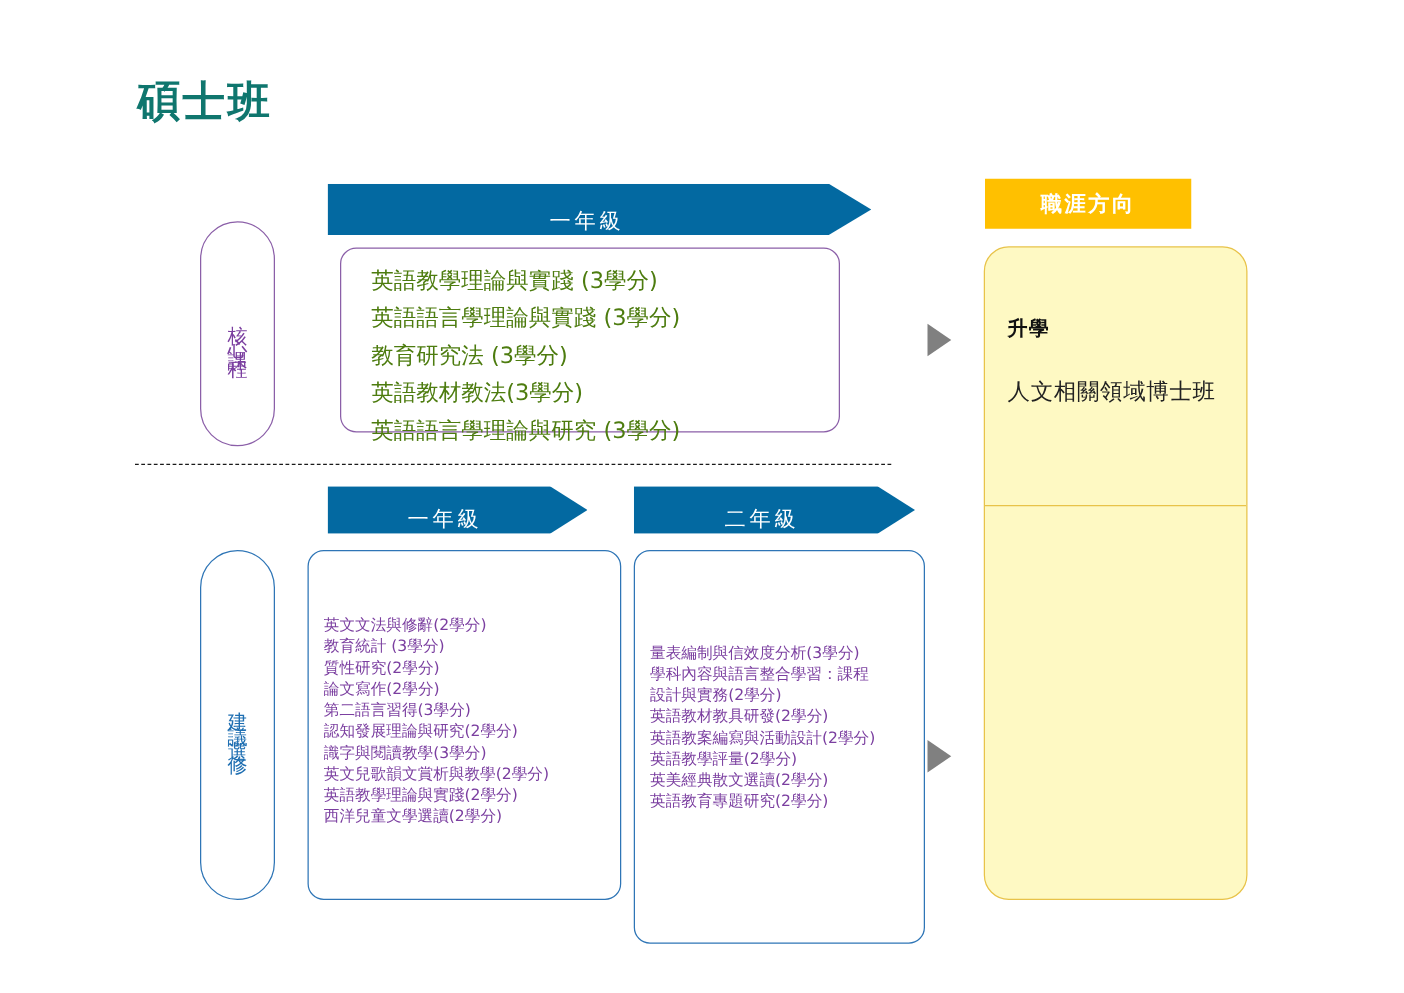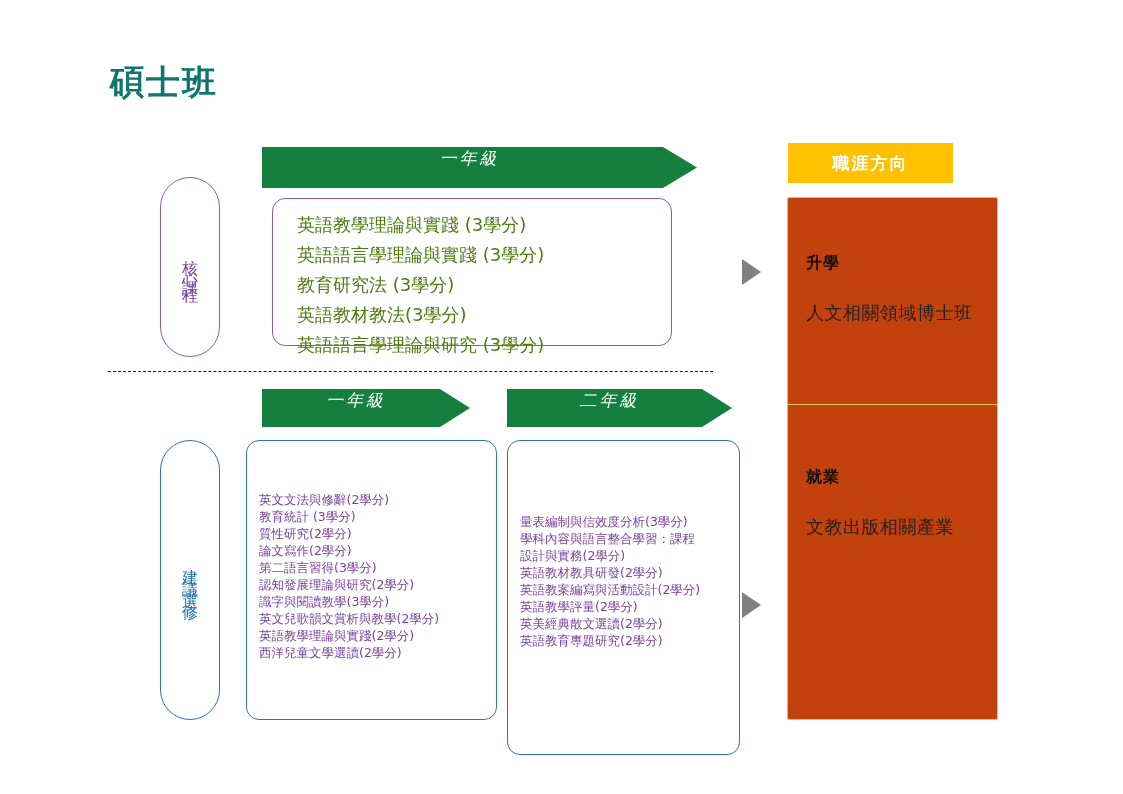--- a/index.html
+++ b/index.html
@@ -30,28 +30,27 @@
     font-weight: bold;
     color: #0f766e;
     letter-spacing: 2px;
     line-height: 1.2;
     white-space: nowrap;
   }
 
   
   .chevron {
     position: absolute;
-    background: #15803d;
+    background: #0369a1;
     color: #ffffff;
     display: flex;
-    align-items: flex-start;
+    align-items: flex-end;
     justify-content: center;
     font-size: 17px;
     letter-spacing: 3px;
-    font-style: italic;
   }
   .chevron .chev-label {
     position: relative;
     left: -10px;
   }
   .chevron.c1 { left: 262px; top: 147px; width: 435px; height: 41px;
     clip-path: polygon(0 0, calc(100% - 34px) 0, 100% 50%, calc(100% - 34px) 100%, 0 100%); }
   .chevron.c2 { left: 262px; top: 389px; width: 208px; height: 38px;
     clip-path: polygon(0 0, calc(100% - 30px) 0, 100% 50%, calc(100% - 30px) 100%, 0 100%); }
   .chevron.c3 { left: 507px; top: 389px; width: 225px; height: 38px;
@@ -166,23 +165,23 @@
     align-items: center;
     justify-content: center;
     font-size: 17px;
     font-weight: bold;
     letter-spacing: 2px;
   }
   .career-panel {
     position: absolute;
     left: 787px; top: 197px;
     width: 211px; height: 523px;
-    background: #c2410c;
+    background: #fef9c3;
     border: 1.2px solid #E8C349;
-    border-radius: 2px;
+    border-radius: 20px;
     box-sizing: border-box;
     overflow: hidden;
   }
   .career-section {
     position: absolute;
     left: 0;
     width: 100%;
     box-sizing: border-box;
     padding: 0 18px;
   }
@@ -285,19 +284,15 @@
 
   <div class="career-header">
     <span>職涯方向</span>
   </div>
 
   <div class="career-panel">
     <div class="career-section s1">
       <div class="career-title">升學</div>
       <div class="career-desc">人文相關領域博士班</div>
     </div>
-    <div class="career-section s2">
-      <div class="career-title">就業</div>
-      <div class="career-desc">文教出版相關產業</div>
-    </div>
   </div>
 
 </div>
 
 </body></html>

